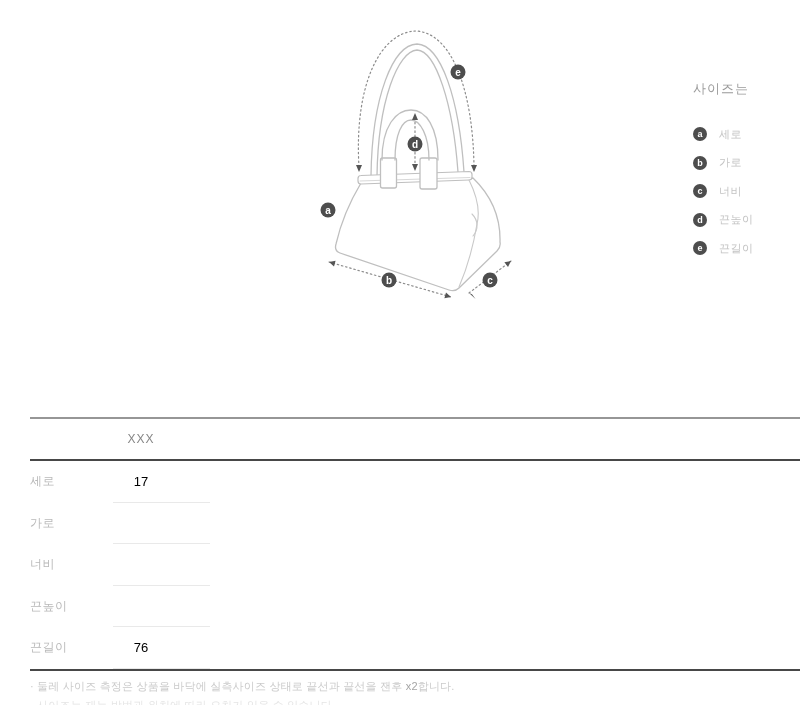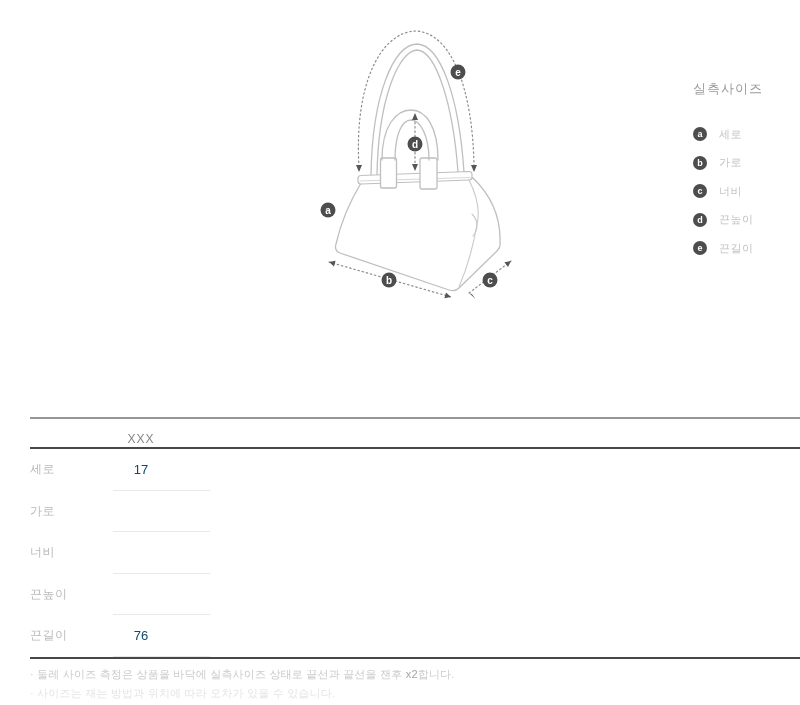--- a/index.html
+++ b/index.html
@@ -17,32 +17,32 @@
   .legend-badge{
     width:14px;height:14px;border-radius:50%;background:#4d4d4d;color:#fff;
     font-size:9px;font-weight:bold;display:flex;align-items:center;justify-content:center;
     flex:0 0 auto;
   }
   .legend-label{margin-left:12px;font-size:11px;color:#c3c3c3;letter-spacing:0.5px;}
   
   .size-table{position:absolute;left:30px;top:417px;width:770px;}
   .line-top{height:2px;background:#969696;}
   .line-dark{height:2px;background:#474747;}
-  .size-head{position:relative;height:28px;}
+  .size-head{position:relative;height:40px;}
   .size-head .col-val{
     position:absolute;left:83px;width:56px;top:0;line-height:40px;text-align:center;
     font-size:12px;color:#868686;letter-spacing:1px;
   }
   .size-row{position:relative;height:41.6px;}
   .size-row .row-label{
     position:absolute;left:0;top:0;line-height:41.6px;font-size:12px;color:#b9b9b9;letter-spacing:0.5px;
   }
   .size-row .row-value{
     position:absolute;left:83px;width:56px;top:0;line-height:41.6px;text-align:center;
-    font-size:13px;color:#0c4a6e;
+    font-size:13px;color:#000000;
   }
   .size-row .row-divider{
     position:absolute;left:83px;bottom:0;width:97px;height:1px;background:#e9e9e9;
   }
   .size-row:last-child .row-divider{display:none;}
   .notes{margin-top:8px;}
   .note-line{font-size:11px;color:#cbcbcb;letter-spacing:0.2px;line-height:15px;}
   .note-em{color:#a5a5a5;font-weight:normal;}
   .note-line.partial{margin-top:4px;color:#e5e5e5;}
 </style>
@@ -110,21 +110,21 @@
         <text x="415" y="147.5" fill="#ffffff" font-size="10" font-weight="bold" text-anchor="middle" font-family="Liberation Sans, sans-serif">d</text>
       </g>
       <g>
         <circle cx="458" cy="72" r="7.5" fill="#4d4d4d"></circle>
         <text x="458" y="75.5" fill="#ffffff" font-size="10" font-weight="bold" text-anchor="middle" font-family="Liberation Sans, sans-serif">e</text>
       </g>
     </g>
   </svg>
 
   <div class="legend">
-    <div class="legend-title">실측사이즈</div>
+    <div class="legend-title">사이즈는</div>
     <div class="legend-list">
       <div class="legend-item">
         <span class="legend-badge">a</span>
         <span class="legend-label">세로</span>
       </div>
       <div class="legend-item">
         <span class="legend-badge">b</span>
         <span class="legend-label">가로</span>
       </div>
       <div class="legend-item">

